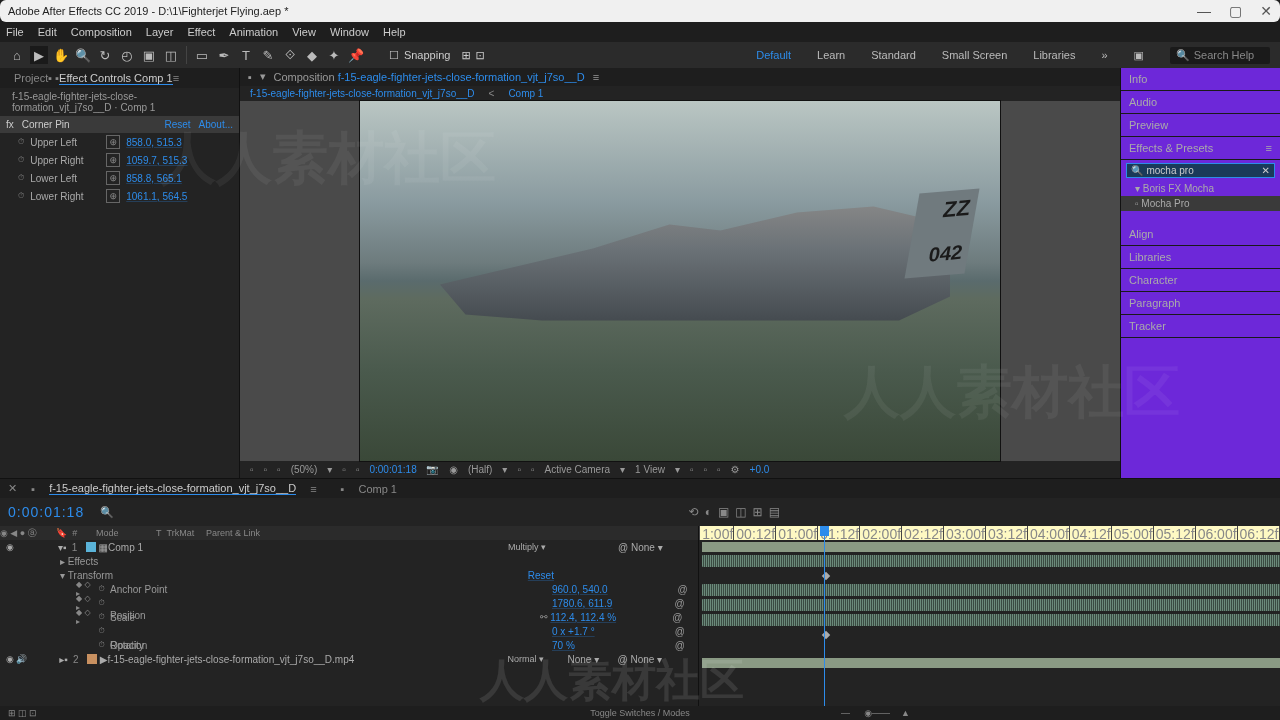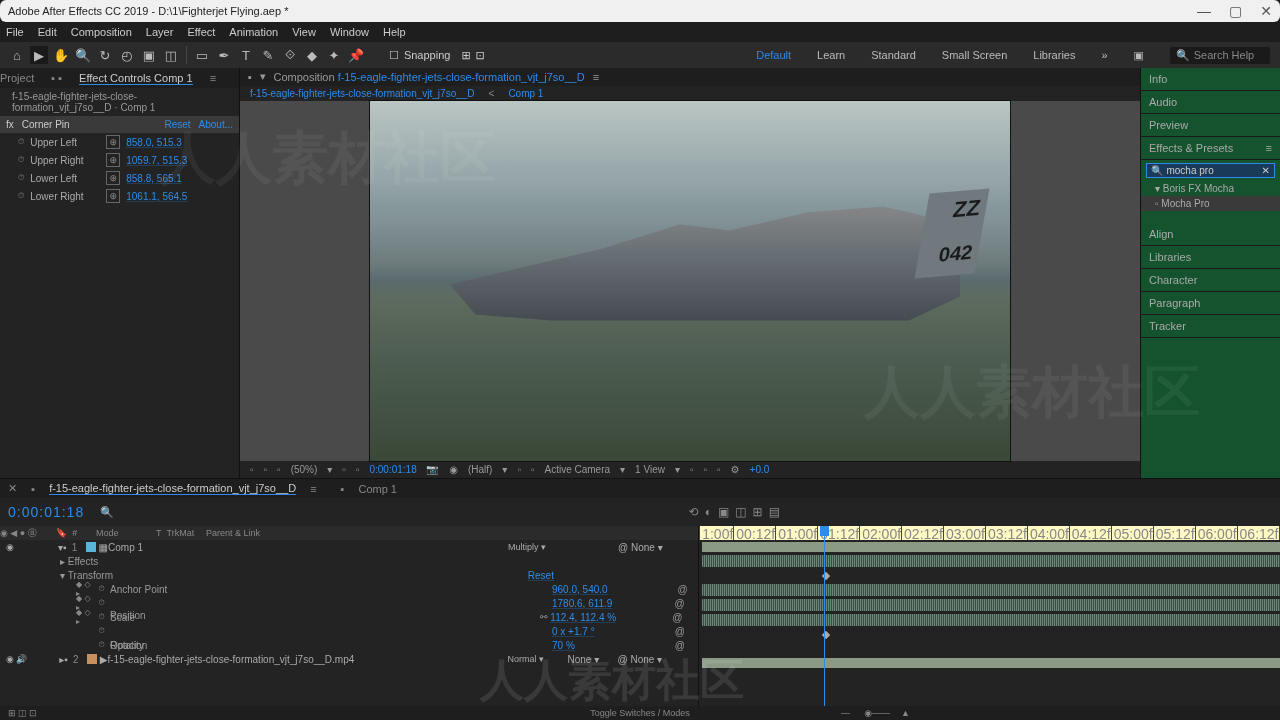--- a/index.html
+++ b/index.html
@@ -10,21 +10,21 @@
 .toolbar { height: 26px; background: #2b2b2b; display: flex; align-items: center; padding: 0 8px; gap: 4px; position: relative; }
 .toolbar .ticon { width: 18px; height: 18px; display:flex; align-items:center; justify-content:center; color:#bbb; font-size:13px; }
 .toolbar .ticon.active { background:#1a1a1a; }
 .toolbar .sep { width:1px; height:18px; background:#444; margin:0 2px;}
 .snapping { display:flex; align-items:center; gap:5px; color:#ccc; font-size:11px; margin-left:20px;}
 .workspaces { position:absolute; right:10px; top:0; display:flex; align-items:center; gap:26px; font-size:11px; color:#bbb; height:26px;}
 .workspaces .def { color:#2d8ceb; }
 .workspaces .search { background:#1a1a1a; padding:2px 6px; border-radius:2px; color:#888; width:100px; display:flex; align-items:center; gap:4px;}
 .main { display:flex; height:410px; }
 .leftpanel { width:240px; background:#232323; display:flex; flex-direction:column; border-right:1px solid #111;}
-.leftpanel .tabs { height:20px; display:flex; align-items:center; gap:17px; padding:0 0; background:#1e1e1e; font-size:11px; color:#888;}
+.leftpanel .tabs { height:20px; display:flex; align-items:center; gap:0; padding:0 14px; background:#1e1e1e; font-size:11px; color:#888;}
 .leftpanel .tabs .proj { color:#888; }
 .leftpanel .tabs .ec { color:#ccc; border-bottom:1px solid #2d8ceb; }
 .leftpanel .ecpath { padding:3px 12px; font-size:10px; color:#999; }
 .leftpanel .fxhead { background:#3a3a3a; padding:3px 6px; display:flex; align-items:center; gap:8px; font-size:10px;}
 .leftpanel .fxhead .reset { margin-left:auto; color:#2d8ceb;}
 .leftpanel .fxhead .about { color:#2d8ceb;}
 .cornerpin { font-size:10px; }
 .cornerpin .row { display:flex; align-items:center; padding:2px 6px 2px 18px; gap:6px; }
 .cornerpin .row .bull { color:#888; font-size:8px; }
 .cornerpin .row .label { color:#aaa; width:70px;}
@@ -35,21 +35,21 @@
 .viewer .breadc { height:16px; background:#232323; padding:2px 10px; display:flex; gap:14px; font-size:10px;}
 .viewer .breadc span { color:#2d8ceb; }
 .viewer .canvas { flex:1; display:flex; align-items:center; justify-content:center; background:#4a4a4a; position:relative;}
 .viewer .frame { width: 640px; height: 360px; position: relative; background: linear-gradient(180deg, #bac6c3 0%, #8a9ba0 28%, #6d7b7d 45%, #5a6b6d 50%, #5e6b5f 55%, #4a5a4d 75%, #3a4838 100%); overflow:hidden; box-shadow: 0 0 0 1px #111; }
 .viewer .frame::before { content:""; position:absolute; left:80px; right:50px; top:100px; height:120px; background: linear-gradient(180deg, #888 0%, #6b7277 40%, #454b50 100%); clip-path: polygon(30% 40%, 45% 20%, 55% 25%, 70% 10%, 85% 5%, 100% 20%, 100% 80%, 90% 100%, 20% 100%, 5% 95%, 0% 70%); filter: blur(0.5px); }
 .tail { position:absolute; right:28px; top:90px; width:60px; height:85px; background:#707a7e; transform: skew(-10deg,-5deg); }
 .tail::after { position:absolute; right:6px; bottom:10px; font-size:20px; font-weight:bold; color:#1a1a1a; content: attr(data-text); }
 .viewer .vctrl { height:20px; background:#232323; display:flex; align-items:center; gap:10px; padding:0 10px; font-size:10px; color:#999;}
 .viewer .vctrl .blue { color:#2d8ceb;}
 .watermark { position:absolute; font-size:56px; color:rgba(255,255,255,0.06); font-weight:bold; pointer-events:none; }
-.rightpanel { width:140px; background:#14532d; border-left:1px solid #111; font-size:11px;}
+.rightpanel { width:160px; background:#6d28d9; border-left:1px solid #111; font-size:11px;}
 .rightpanel .sec { padding:5px 8px; border-bottom:1px solid #1a1a1a; color:#aaa;}
 .rightpanel .srch { margin:3px 5px; background:#1a3a5a; border:1px solid #2d8ceb; padding:1px 4px; font-size:10px; display:flex; align-items:center; gap:3px;}
 .rightpanel .item { padding:2px 8px 2px 14px; font-size:10px; color:#aaa;}
 .rightpanel .item.hl { background:#3a3a3a;}
 .comptabs { height:20px; background:#1e1e1e; display:flex; align-items:center; padding:0 8px; gap:14px; font-size:11px; color:#888; border-top:1px solid #111;}
 .comptabs .active { color:#ccc; border-bottom:1px solid #2d8ceb;}
 .timeline { height:222px; background:#232323; display:flex; flex-direction:column; position:relative;}
 .tlhead { height:28px; display:flex; align-items:center; padding:0 8px; position:relative;}
 .tlhead .tc { color:#2d8ceb; font-size:14px; letter-spacing:1px;}
 .tlhead .icons { position:absolute; right:500px; display:flex; gap:6px; font-size:12px; color:#888;}

